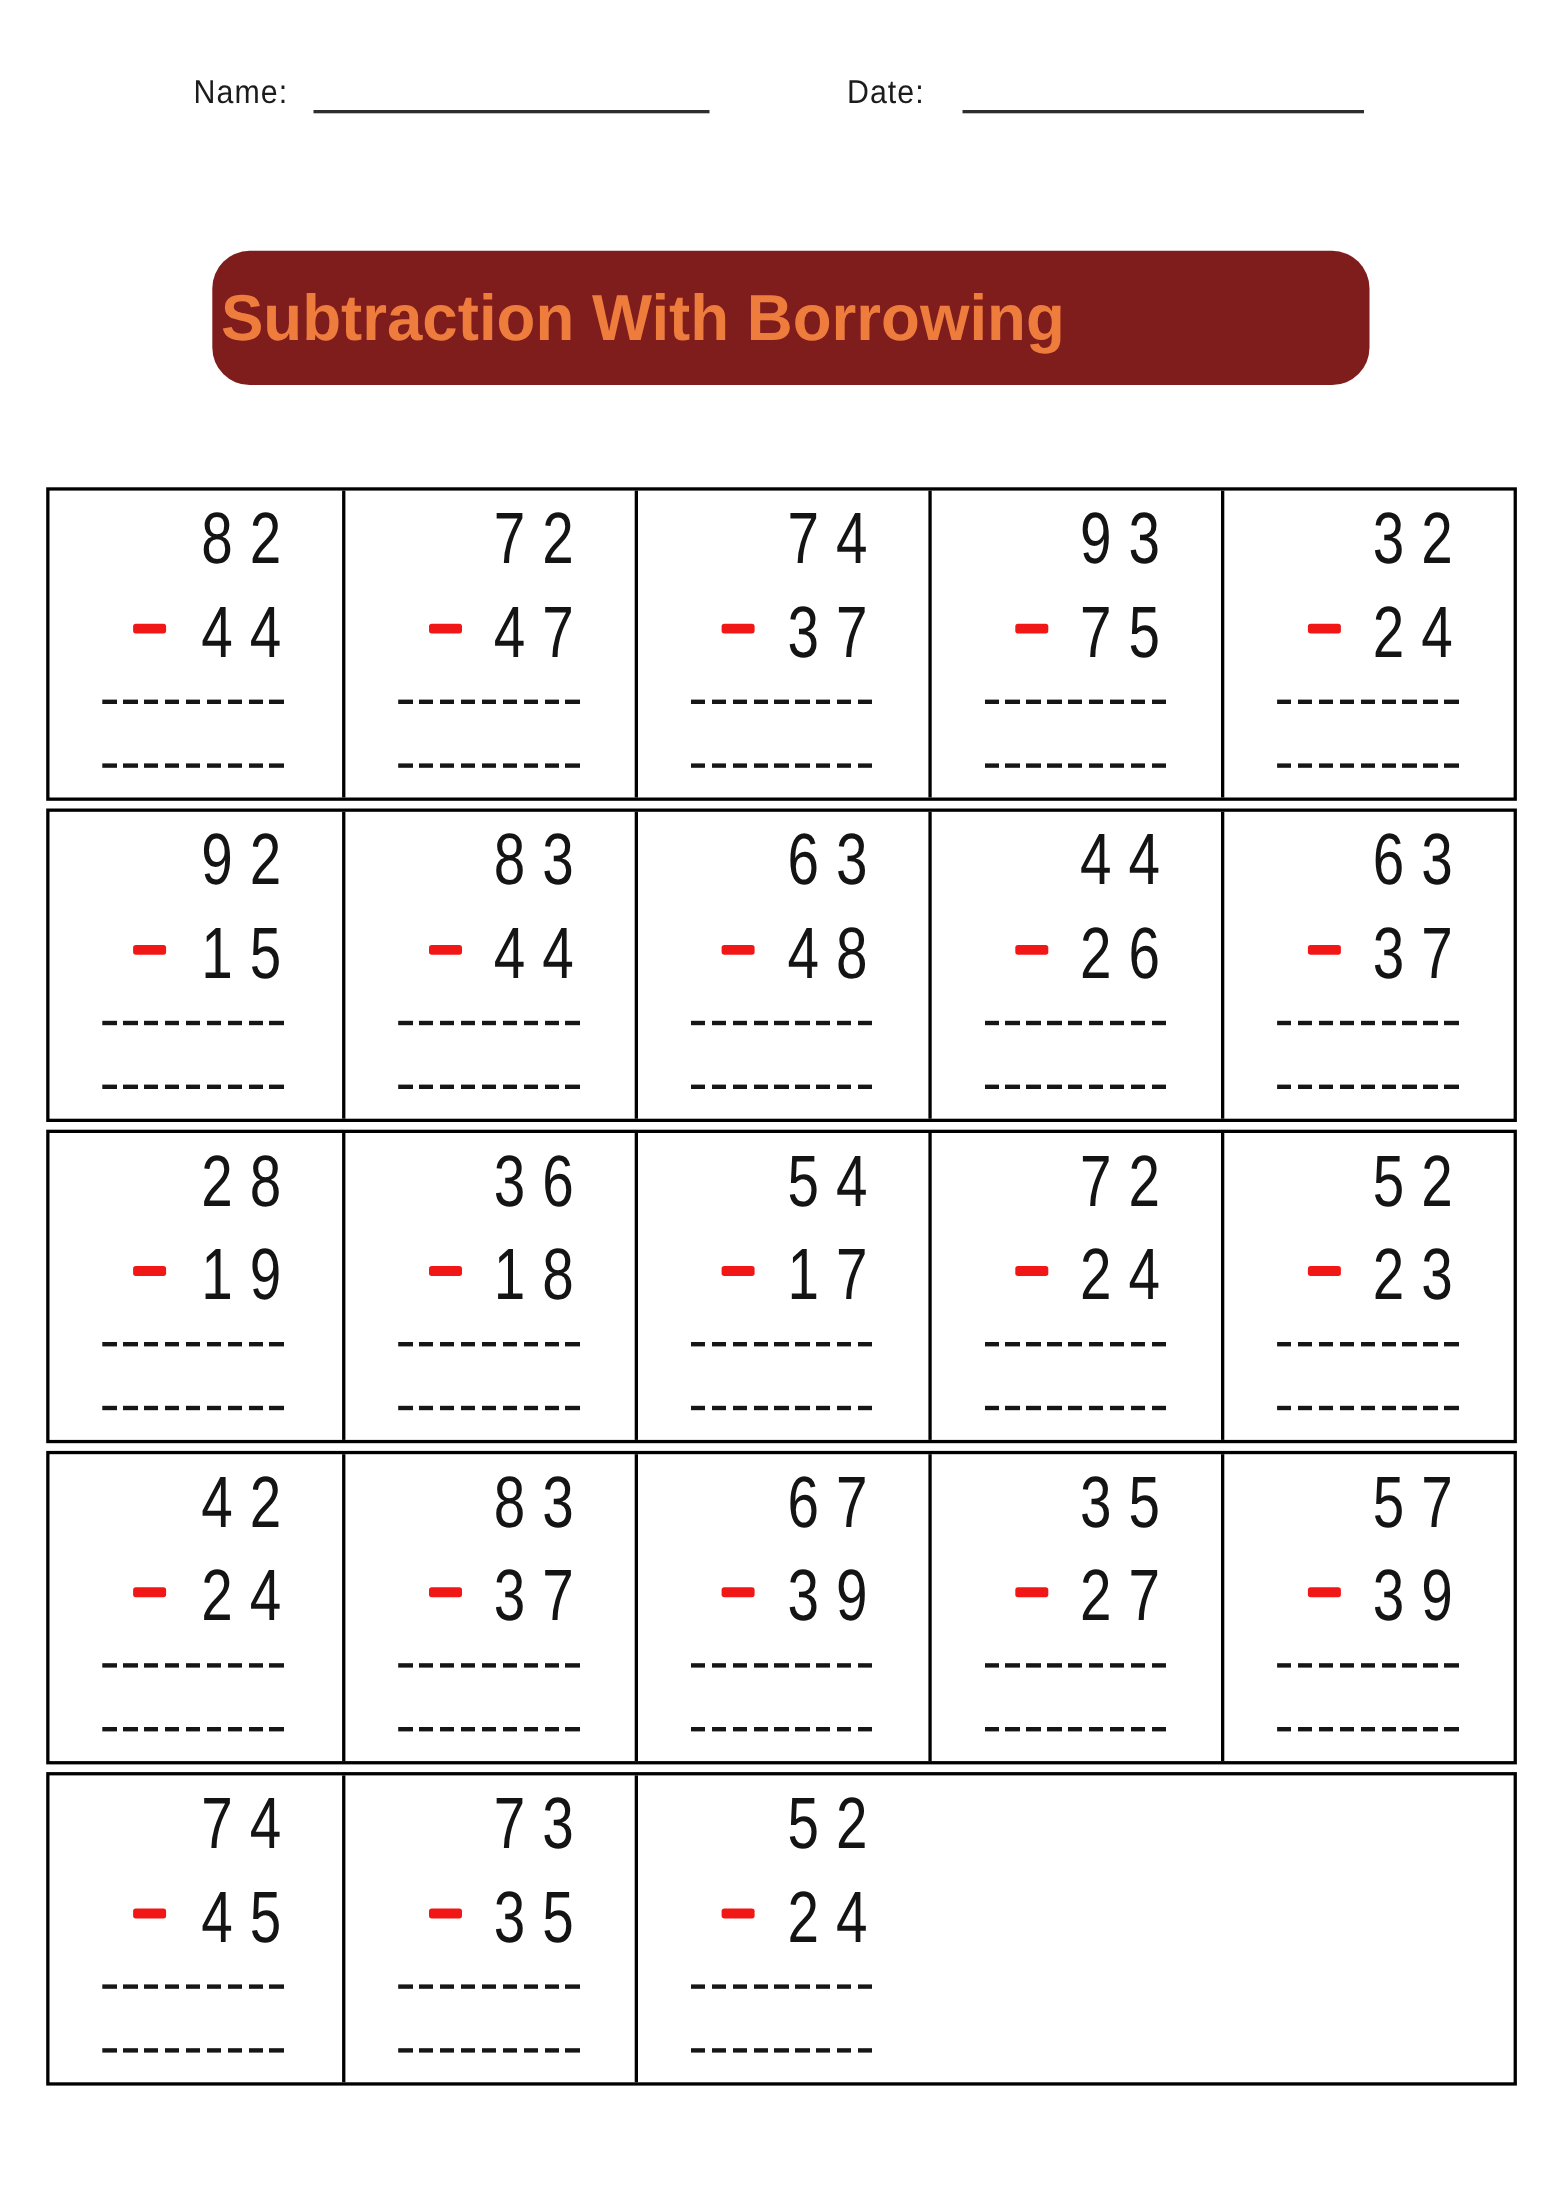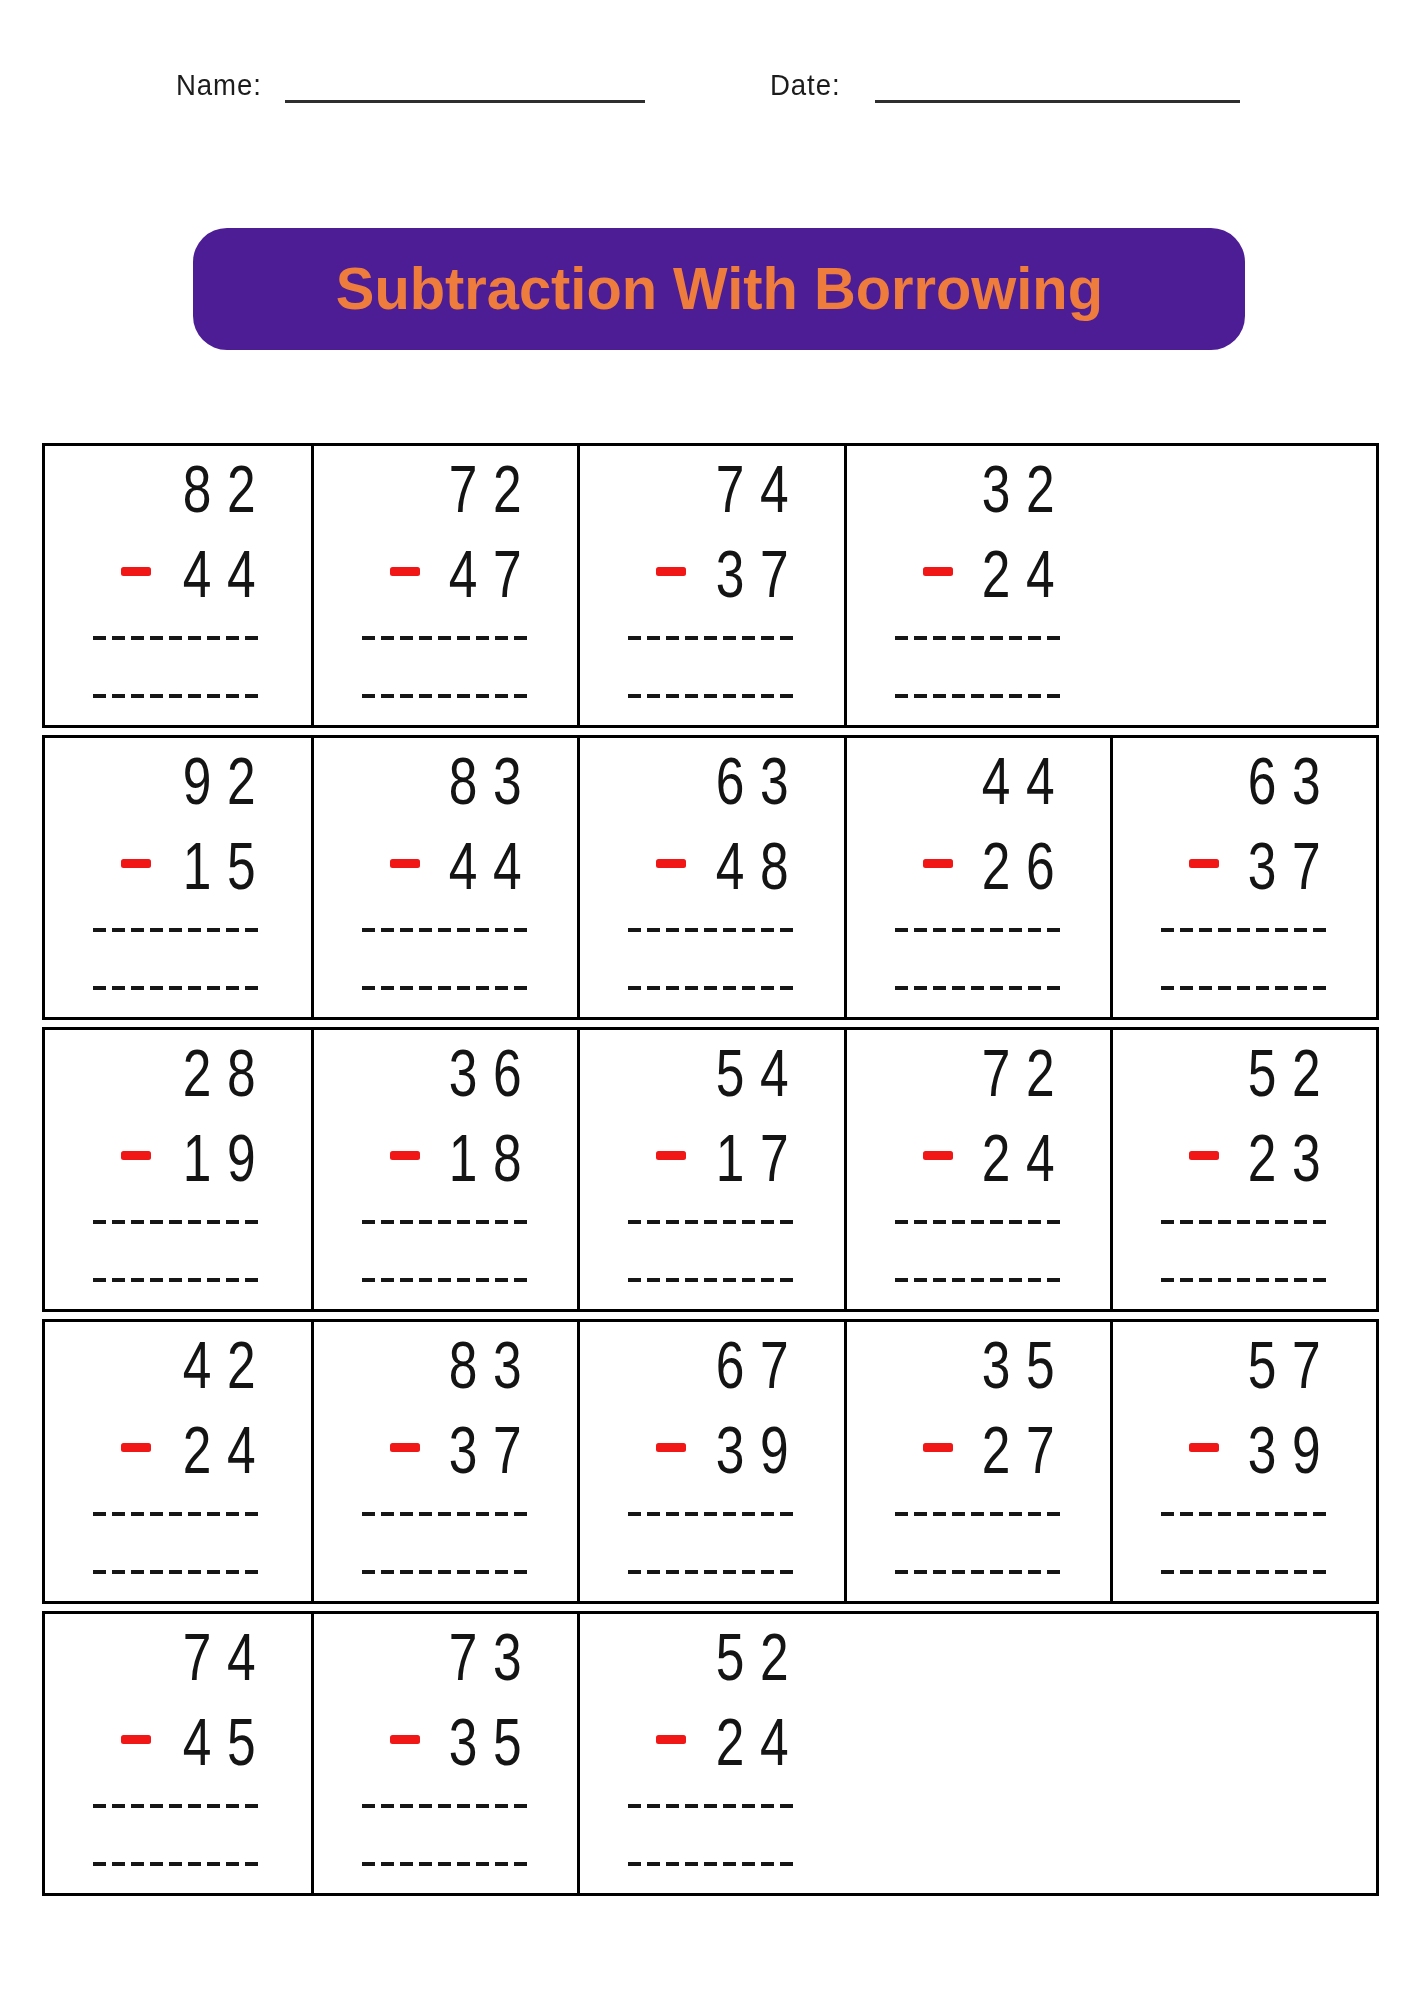--- a/index.html
+++ b/index.html
@@ -15,22 +15,22 @@
   }
   #name-label{left:176px;}
   #date-label{left:770px;}
   .write-line{position:absolute;top:100px;height:0;border-top:3px solid #2e2e2e;}
   #name-line{left:285px;width:360px;}
   #date-line{left:875px;width:365px;}
 
   
   .title-banner{
     position:absolute;left:193px;top:228px;width:1052px;height:122px;
-    background:#4c1d95;border-radius:34px;
-    display:flex;align-items:center;justify-content:center;
+    background:#7f1d1d;border-radius:34px;
+    display:flex;align-items:center;
   }
   .title-text{
     font-size:59px;font-weight:700;color:#ed7c3d;letter-spacing:0;
     transform:scaleX(0.98);white-space:nowrap;
   }
 
   
   .grid{
     position:absolute;left:42px;top:443px;width:1337px;
     display:flex;flex-direction:column;gap:7px;
@@ -92,20 +92,27 @@
       <div class="answer-line l2"></div>
     </div>
     <div class="cell">
       <div class="num minuend">74</div>
       <span class="minus"></span>
       <div class="num subtrahend">37</div>
       <div class="answer-line l1"></div>
       <div class="answer-line l2"></div>
     </div>
     <div class="cell">
+      <div class="num minuend">93</div>
+      <span class="minus"></span>
+      <div class="num subtrahend">75</div>
+      <div class="answer-line l1"></div>
+      <div class="answer-line l2"></div>
+    </div>
+    <div class="cell">
       <div class="num minuend">32</div>
       <span class="minus"></span>
       <div class="num subtrahend">24</div>
       <div class="answer-line l1"></div>
       <div class="answer-line l2"></div>
     </div>
   </div>
 
   <div class="row">
     <div class="cell">

